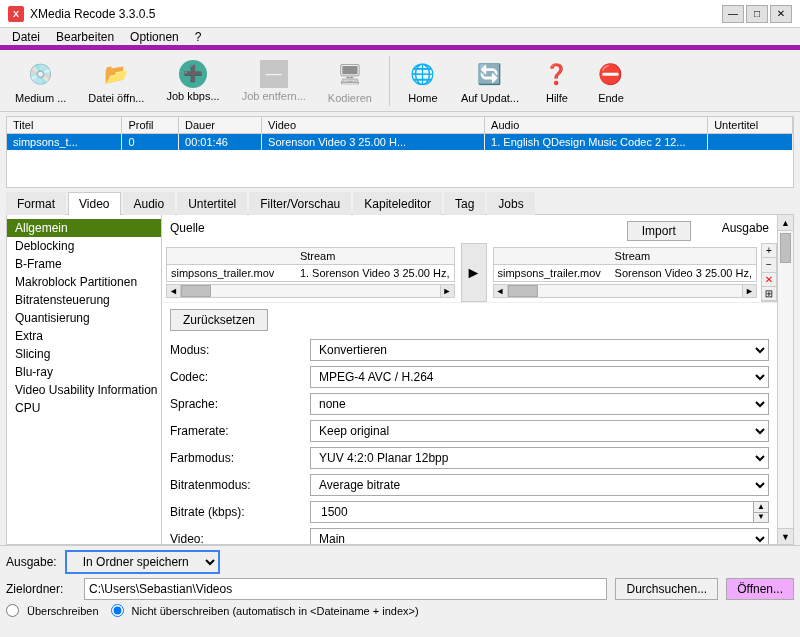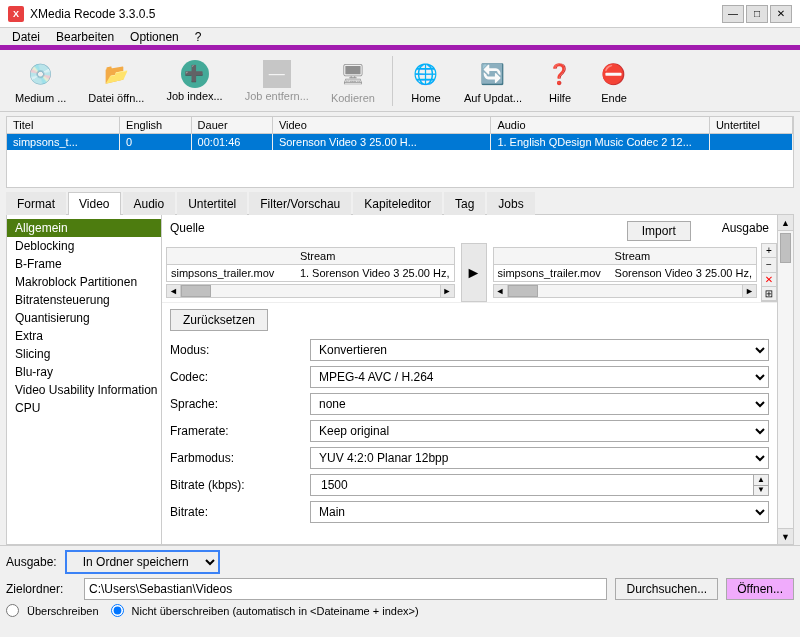--- a/index.html
+++ b/index.html
@@ -124,21 +124,21 @@
   <div class="toolbar-btn">
     <div class="tb-icon">💿</div>
     <div class="tb-label">Medium ...</div>
   </div>
   <div class="toolbar-btn">
     <div class="tb-icon">📂</div>
     <div class="tb-label">Datei öffn...</div>
   </div>
   <div class="toolbar-btn">
     <div class="tb-icon" style="font-size:16px; background:#4a9; color:white; border-radius:50%; width:28px; height:28px;">➕</div>
-    <div class="tb-label">Job index...</div>
+    <div class="tb-label">Job kbps...</div>
   </div>
   <div class="toolbar-btn disabled">
     <div class="tb-icon" style="font-size:16px; background:#888; color:white; width:28px; height:28px; display:flex; align-items:center; justify-content:center;">—</div>
     <div class="tb-label">Job entfern...</div>
   </div>
   <div class="toolbar-btn disabled">
     <div class="tb-icon">🖥</div>
     <div class="tb-label">Kodieren</div>
   </div>
   <div class="toolbar-separator"></div>
@@ -158,21 +158,21 @@
     <div class="tb-icon" style="color:red;">⛔</div>
     <div class="tb-label">Ende</div>
   </div>
 </div>
 
 <div id="filelist-area">
   <table>
     <thead>
       <tr>
         <th>Titel</th>
-        <th>English</th>
+        <th>Profil</th>
         <th>Dauer</th>
         <th>Video</th>
         <th>Audio</th>
         <th>Untertitel</th>
       </tr>
     </thead>
     <tbody>
       <tr class="selected">
         <td>simpsons_t...</td>
         <td>0</td>
@@ -326,36 +326,44 @@
       
       <div class="setting-row">
         <div class="setting-label">Farbmodus:</div>
         <div class="setting-control">
           <select>
             <option>YUV 4:2:0 Planar 12bpp</option>
           </select>
         </div>
       </div>
       
+      <div class="setting-row">
+        <div class="setting-label">Bitratenmodus:</div>
+        <div class="setting-control">
+          <select>
+            <option>Average bitrate</option>
+          </select>
+        </div>
+      </div>
       
       <div class="setting-row">
         <div class="setting-label">Bitrate (kbps):</div>
         <div class="setting-control">
           <div class="spinbox">
             <input type="text" value="1500" style="">
             <div class="spinbox-btns">
               <div class="spinbox-btn">▲</div>
               <div class="spinbox-btn">▼</div>
             </div>
           </div>
         </div>
       </div>
       
       <div class="setting-row">
-        <div class="setting-label">Bitrate:</div>
+        <div class="setting-label">Video:</div>
         <div class="setting-control">
           <select>
             <option>Main</option>
           </select>
         </div>
       </div>
       
       
     </div>
   </div>

